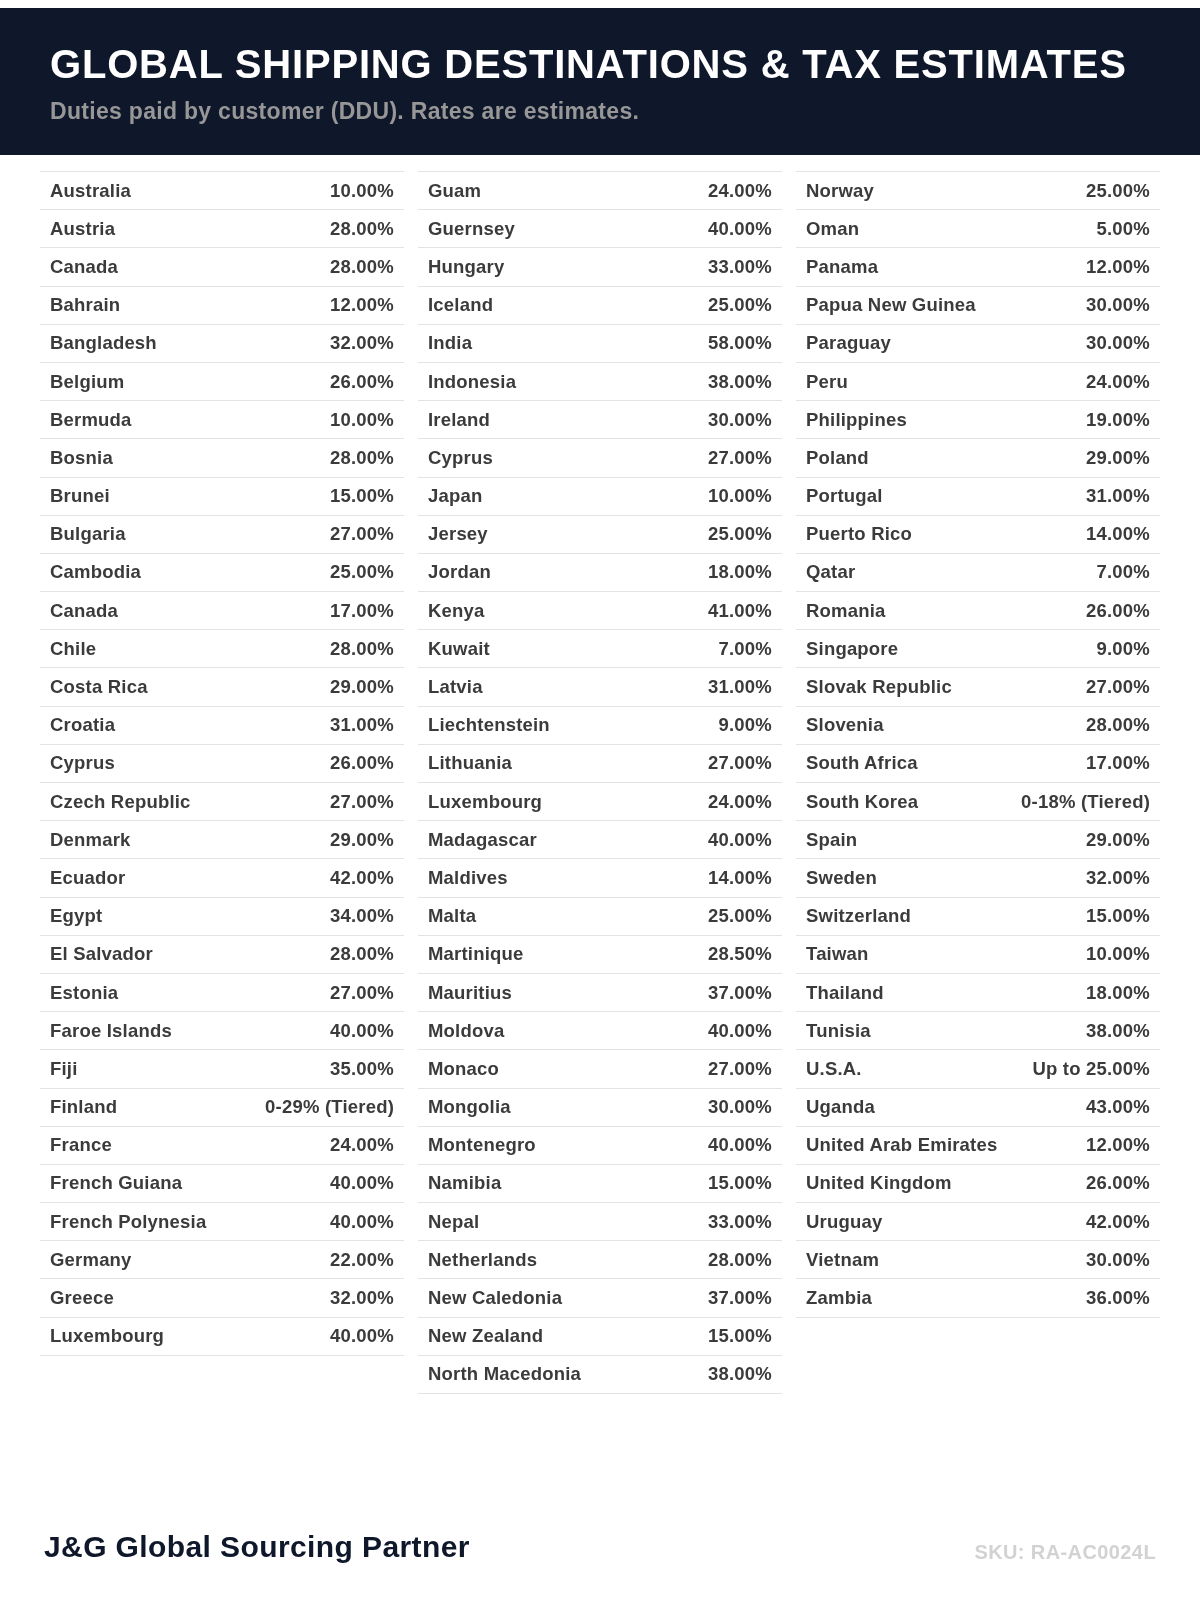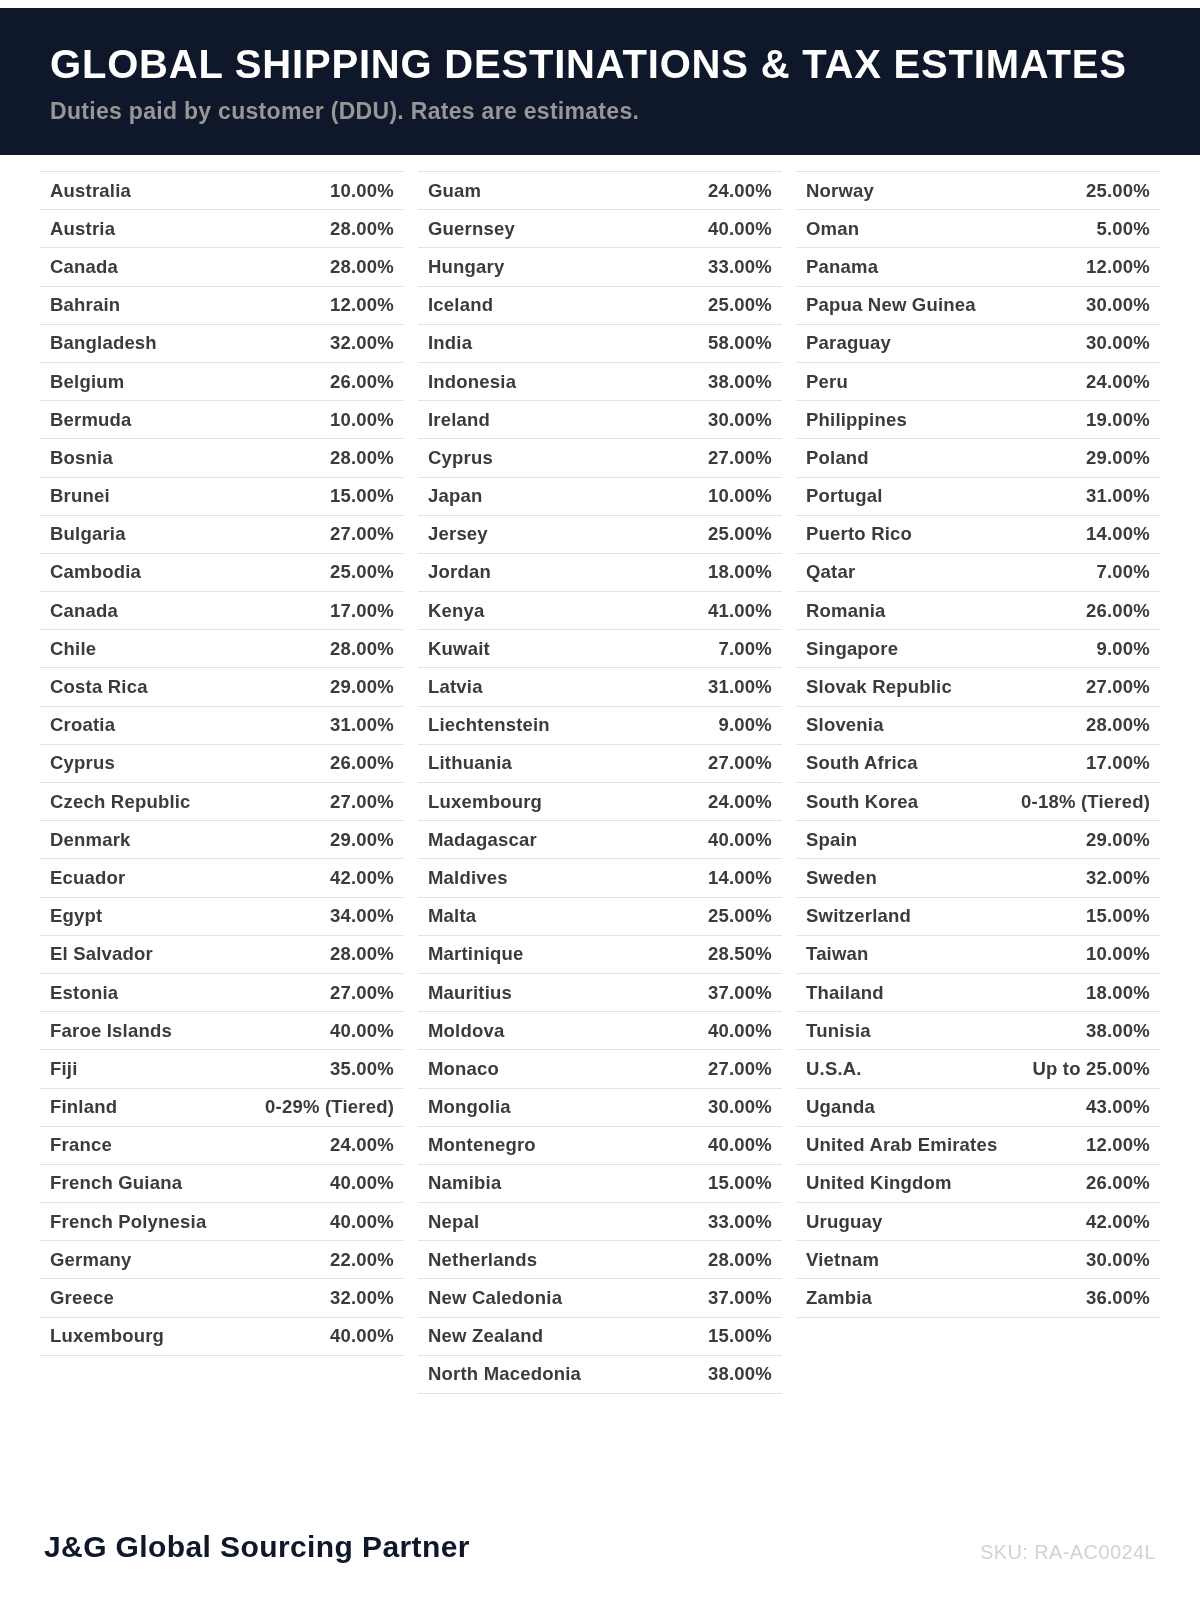--- a/index.html
+++ b/index.html
@@ -74,21 +74,21 @@
     align-items: flex-end;
   }
   .brand {
     font-size: 30px;
     font-weight: 700;
     color: #0f172a;
     letter-spacing: 0.4px;
   }
   .sku {
     font-size: 20px;
-    font-weight: 400;
+    font-weight: 700;
     color: #d2d2d2;
     letter-spacing: 0.4px;
     margin-left: 13px;
   }
 </style>
 </head>
 <body>
 
 <div class="header">
   <div class="title">GLOBAL SHIPPING DESTINATIONS &amp; TAX ESTIMATES</div>

